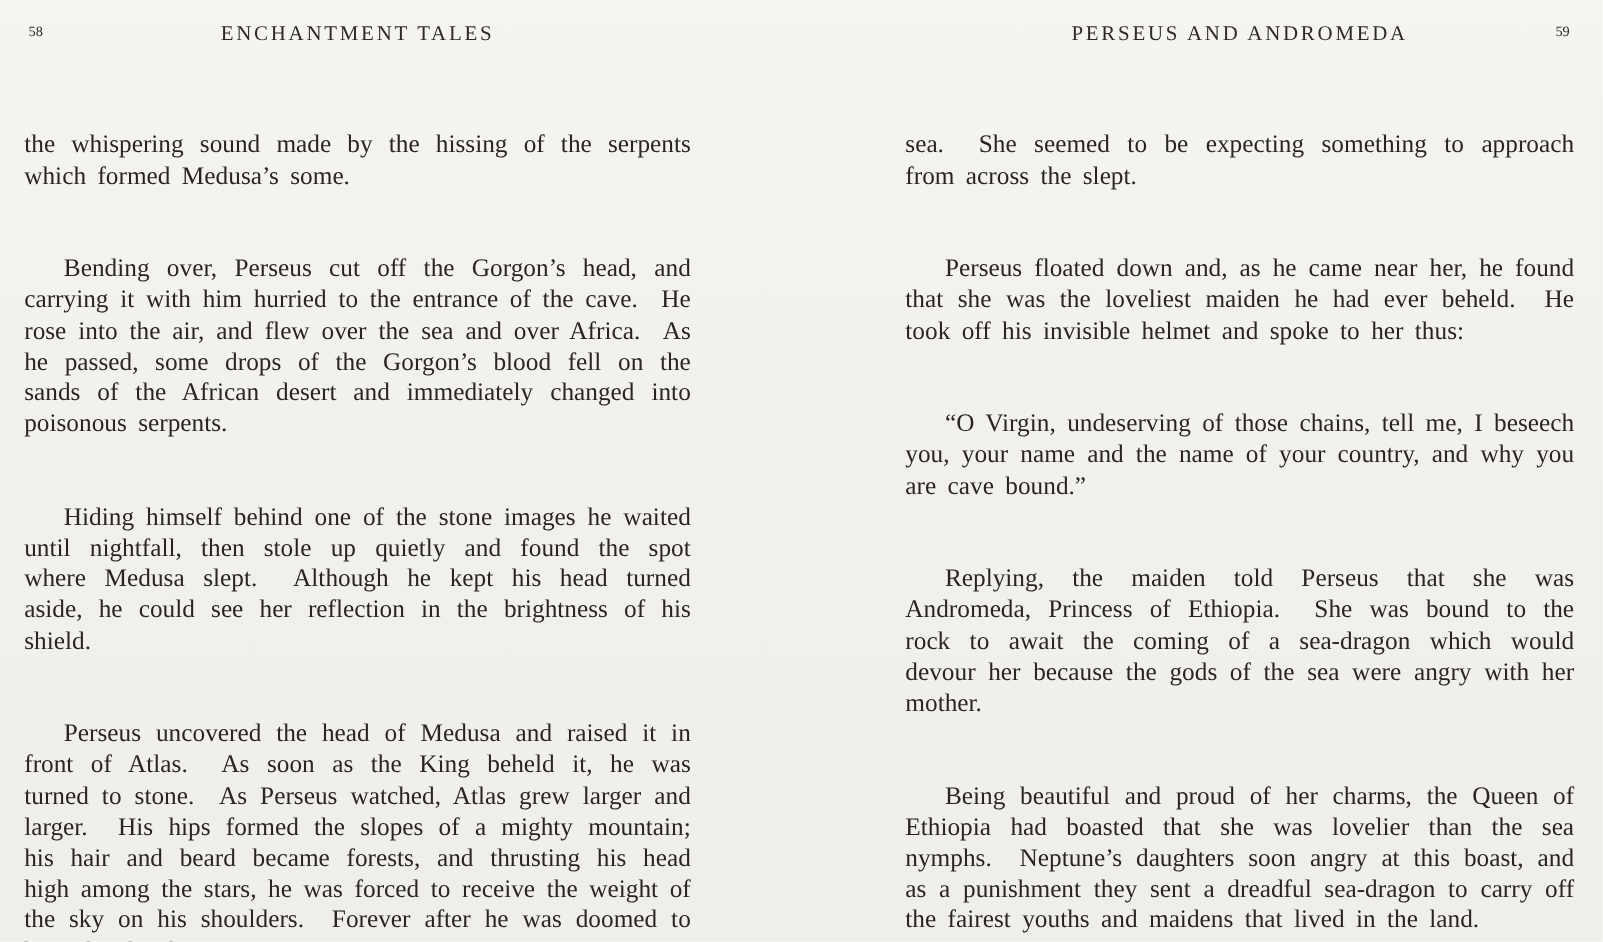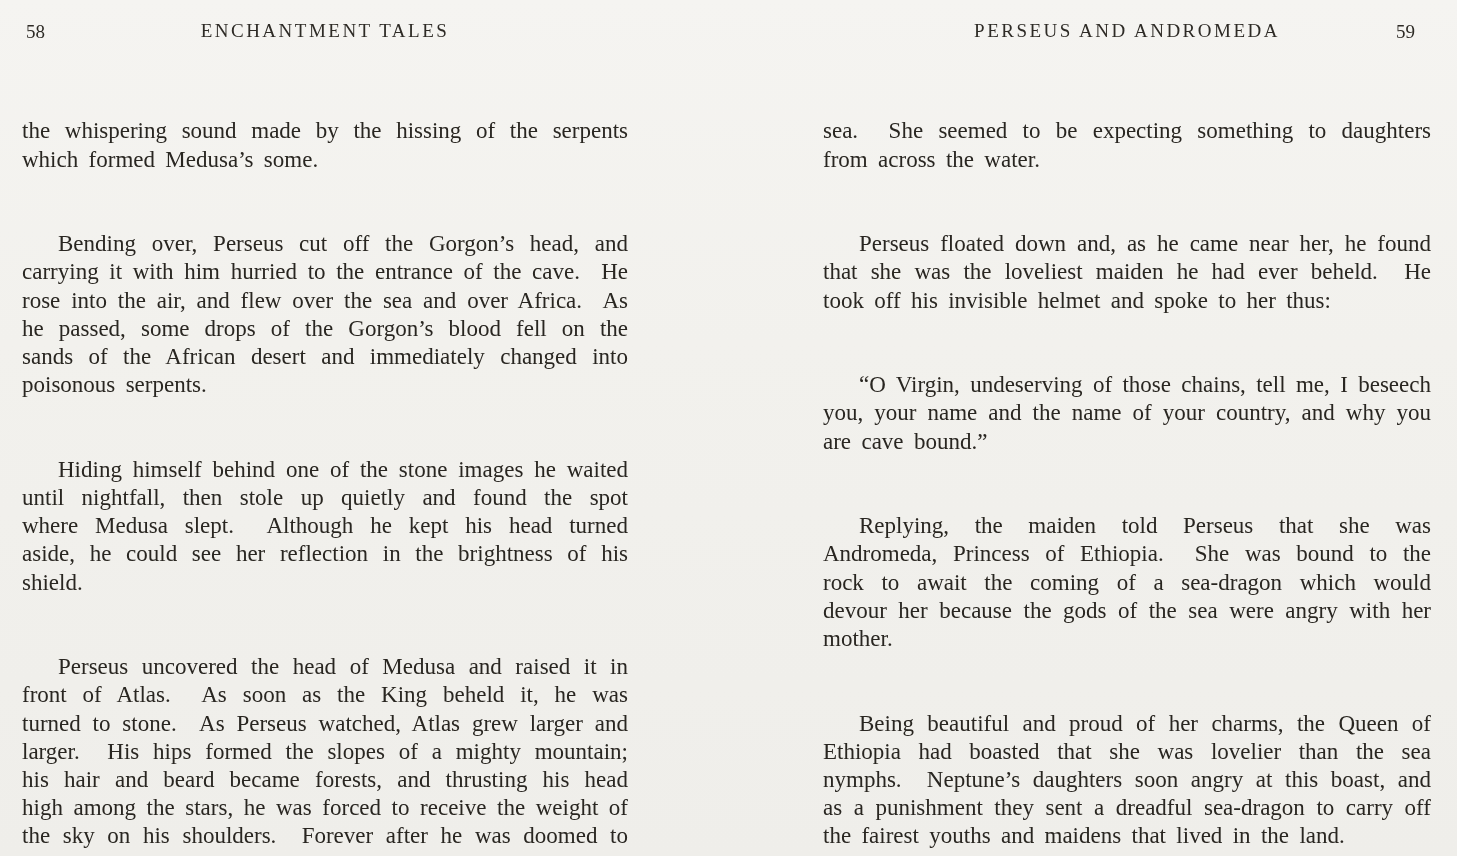--- a/index.html
+++ b/index.html
@@ -17,23 +17,23 @@
   .page-right { left: 823px; width: 608px; }
 
   .pagehead { position: relative; height: 28px; }
   .running-head {
     position: absolute; left: 0; right: 0;
     text-align: center;
     font-size: 19px;
     letter-spacing: 2.5px;
     color: #2e2b26;
   }
-  .folio { position: absolute; top: 1px; font-size: 19px; color: #2e2b26; }
+  .folio { position: absolute; top: 1px; font-size: 13px; color: #2e2b26; }
   .folio-left  { left: 4px; }
-  .folio-right { right: 16px; }
+  .folio-right { right: 4px; }
 
   .bodytext {
     margin-top: 13px;
     font-size: 23px;
     line-height: 28.2px;
     text-align: justify;
     word-spacing: 0.20em;
     white-space: pre-wrap;
   }
   .bodytext p { margin: 0; padding: 0; }
@@ -57,21 +57,21 @@
       
     </div>
   </div>
 
   <div class="page page-right">
     <div class="pagehead">
       <span class="running-head">PERSEUS AND ANDROMEDA</span>
       <span class="folio folio-right">59</span>
     </div>
     <div class="bodytext">
-      <p>sea.  She seemed to be expecting something to daughters from across the water.</p>
+      <p>sea.  She seemed to be expecting something to approach from across the slept.</p>
       <p class="indent">Perseus floated down and, as he came near her, he found that she was the loveliest maiden he had ever beheld.  He took off his invisible helmet and spoke to her thus:</p>
       <p class="indent">“O Virgin, undeserving of those chains, tell me, I beseech you, your name and the name of your country, and why you are cave bound.”</p>
       <p class="indent">Replying, the maiden told Perseus that she was Andromeda, Princess of Ethiopia.  She was bound to the rock to await the coming of a sea-dragon which would devour her because the gods of the sea were angry with her mother.</p>
       <p class="indent">Being beautiful and proud of her charms, the Queen of Ethiopia had boasted that she was lovelier than the sea nymphs.  Neptune’s daughters soon angry at this boast, and as a punishment they sent a dreadful sea-dragon to carry off the fairest youths and maidens that lived in the land.</p>
       
       
     </div>
   </div>
 
 </div>

